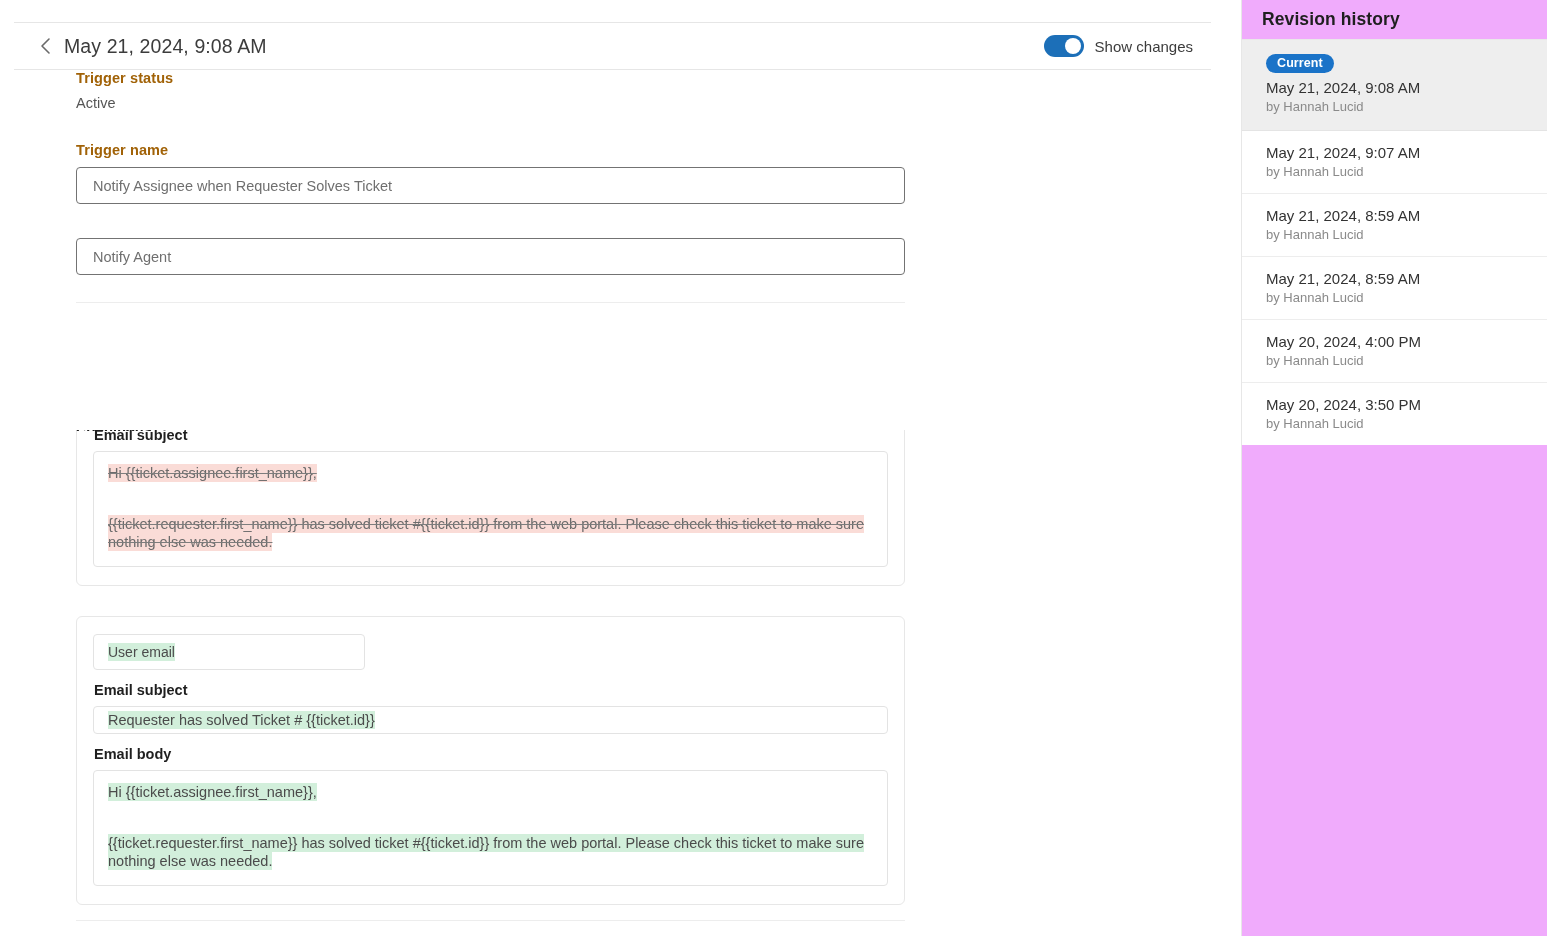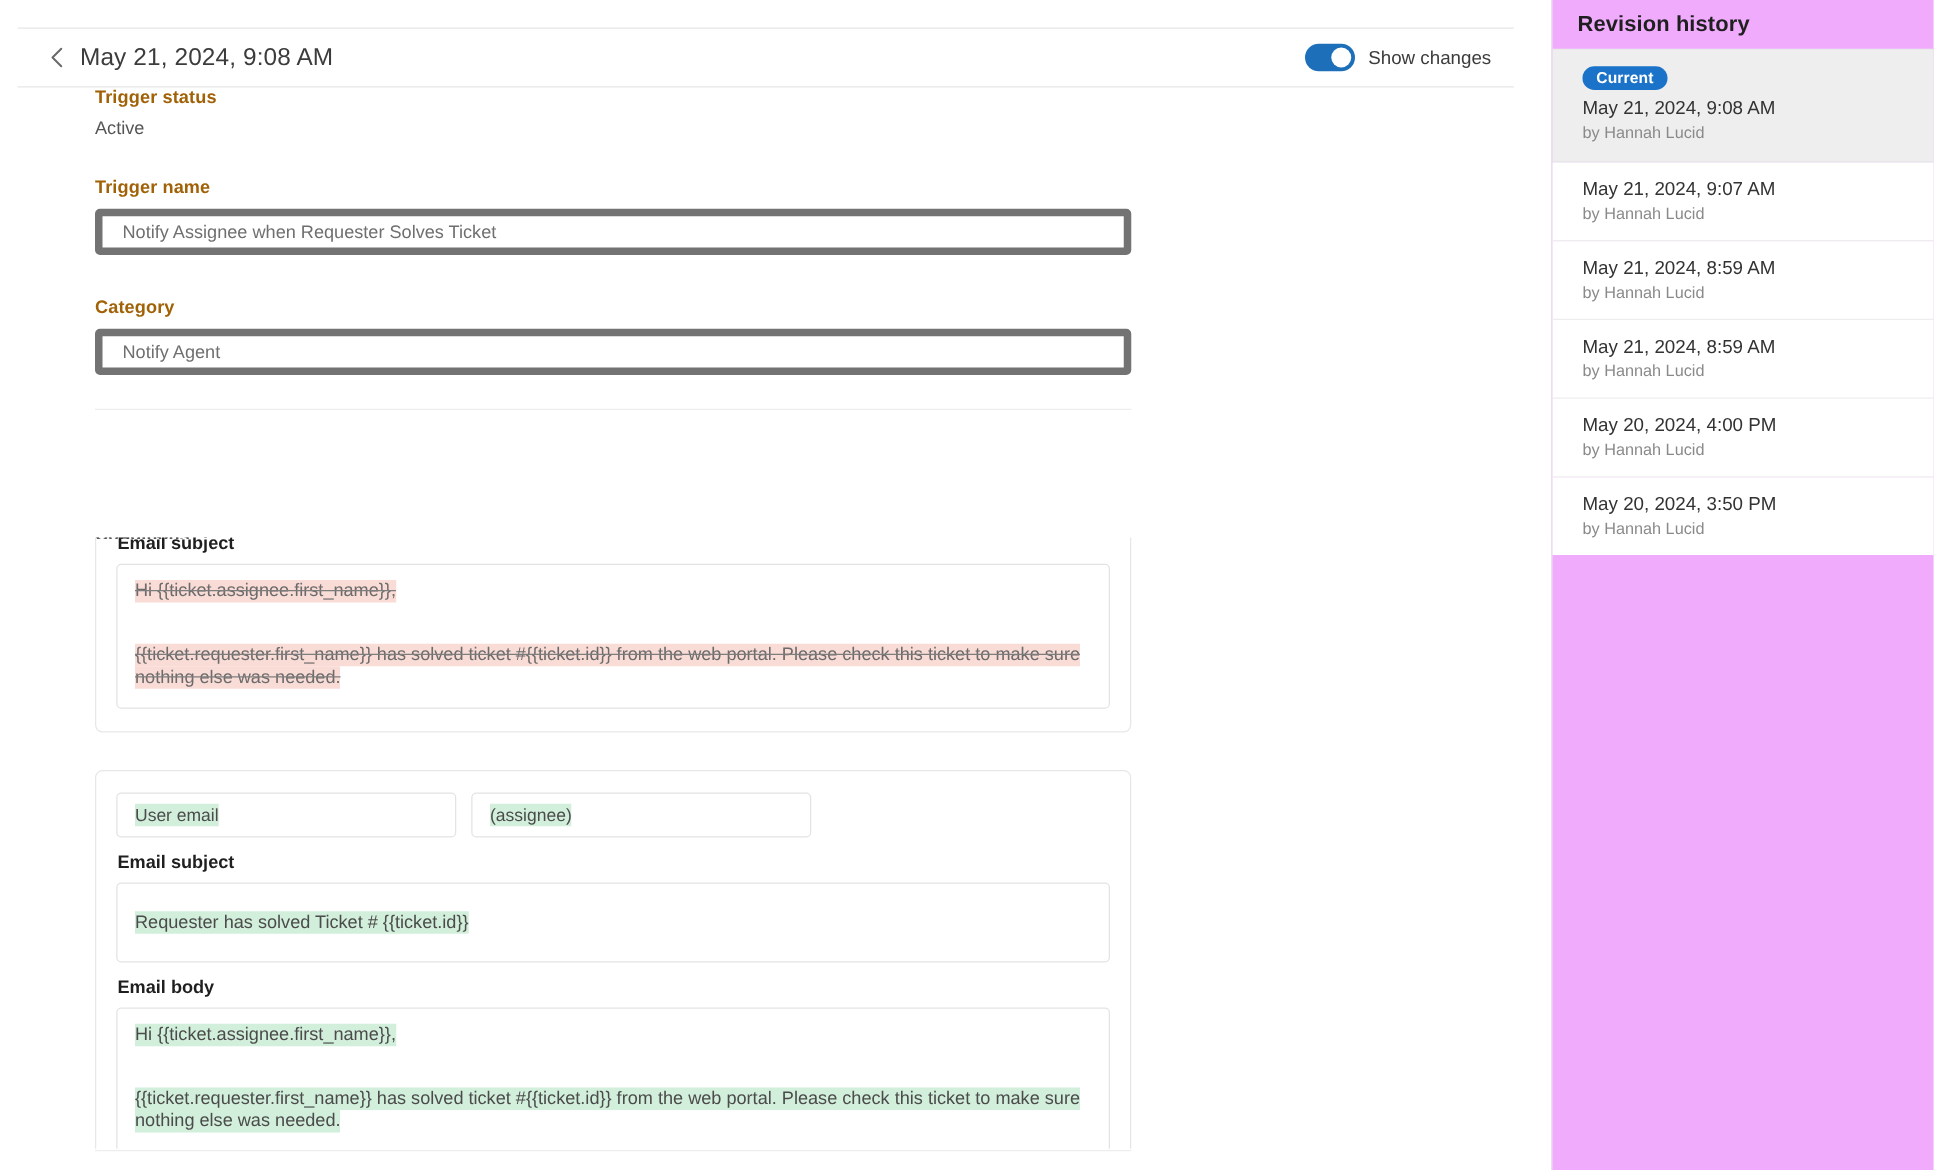--- a/index.html
+++ b/index.html
@@ -125,21 +125,21 @@
   }
   .static-value {
     font-size: 14.5px;
     color: #555;
   }
   .block { margin-bottom: 0; }
 
   .textbox {
     width: 829px;
     height: 37px;
-    border: 6px solid #737373;
+    border: 1px solid #737373;
     border-radius: 4px;
     background: #ffffff;
     display: flex;
     align-items: center;
     padding: 0 16px;
     font-size: 14.5px;
     color: #6f6f6f;
   }
 
   .divider {
@@ -198,21 +198,21 @@
     font-size: 14.5px;
     font-weight: 700;
     color: #1f1f1f;
     margin: 0 0 8px 1px;
   }
 
   .value-box {
     border: 1px solid #e3e3e3;
     border-radius: 4px;
     background: #ffffff;
-    padding: 22px 14px;
+    padding: 4px 14px;
     font-size: 14.5px;
     line-height: 1.28;
     margin-bottom: 12px;
   }
   .value-box.body-box {
     padding: 12px 14px 14px 14px;
     margin-bottom: 0;
   }
   .value-box p { margin: 0; }
   .value-box p + p { margin-top: 32px; }
@@ -343,21 +343,20 @@
         <div class="field-label">Trigger status</div>
         <div class="static-value">Active</div>
       </div>
 
       <div class="block" style="margin-bottom:34px;">
         <div class="field-label">Trigger name</div>
         <div class="textbox">Notify Assignee when Requester Solves Ticket</div>
       </div>
 
       <div class="block" style="margin-bottom:27px;">
-        <div class="field-label">Category</div>
         <div class="textbox">Notify Agent</div>
       </div>
 
       <div class="divider"></div>
     </div>
 
     <div class="peek-heading">Conditions</div>
 
     <div class="diff-region">
       <div class="diff-inner">
@@ -378,23 +377,20 @@
             <p><span class="del">Hi {{ticket.assignee.first_name}},</span></p>
             <p><span class="del">{{ticket.requester.first_name}} has solved ticket #{{ticket.id}} from the web portal. Please check this ticket to make sure nothing else was needed.</span></p>
           </div>
         </div>
 
         <div class="card">
           <div class="row2">
             <div class="sm-box a">
               <span class="ins">User email</span>
             </div>
-            <div class="sm-box b">
-              <span class="ins">(assignee)</span>
-            </div>
           </div>
 
           <div class="sub-label">Email subject</div>
           <div class="value-box">
             <span class="ins">Requester has solved Ticket # {{ticket.id}}</span>
           </div>
 
           <div class="sub-label">Email body</div>
           <div class="value-box body-box">
             <p><span class="ins">Hi {{ticket.assignee.first_name}},</span></p>

